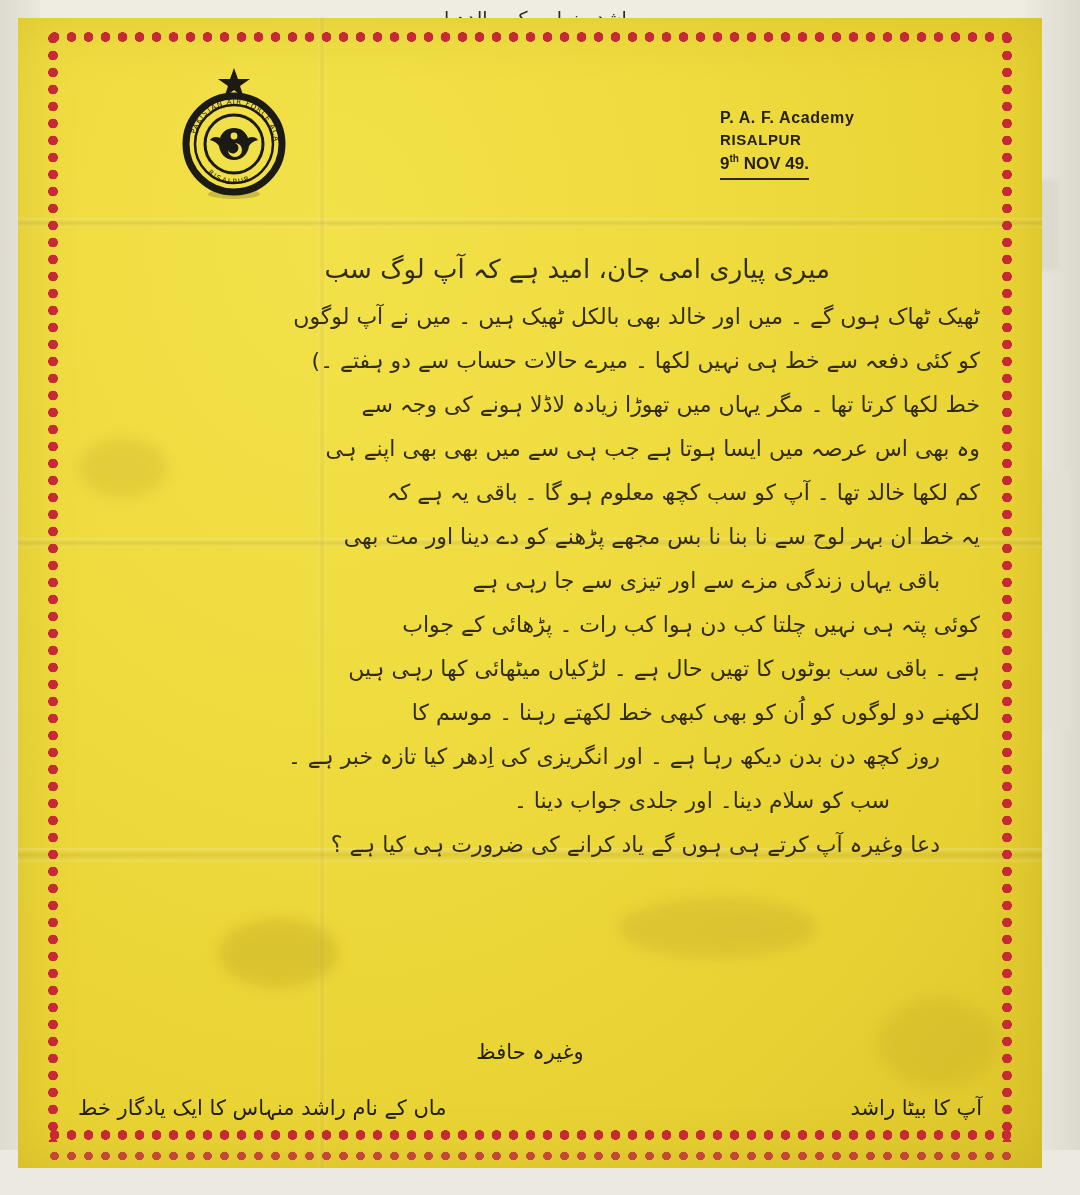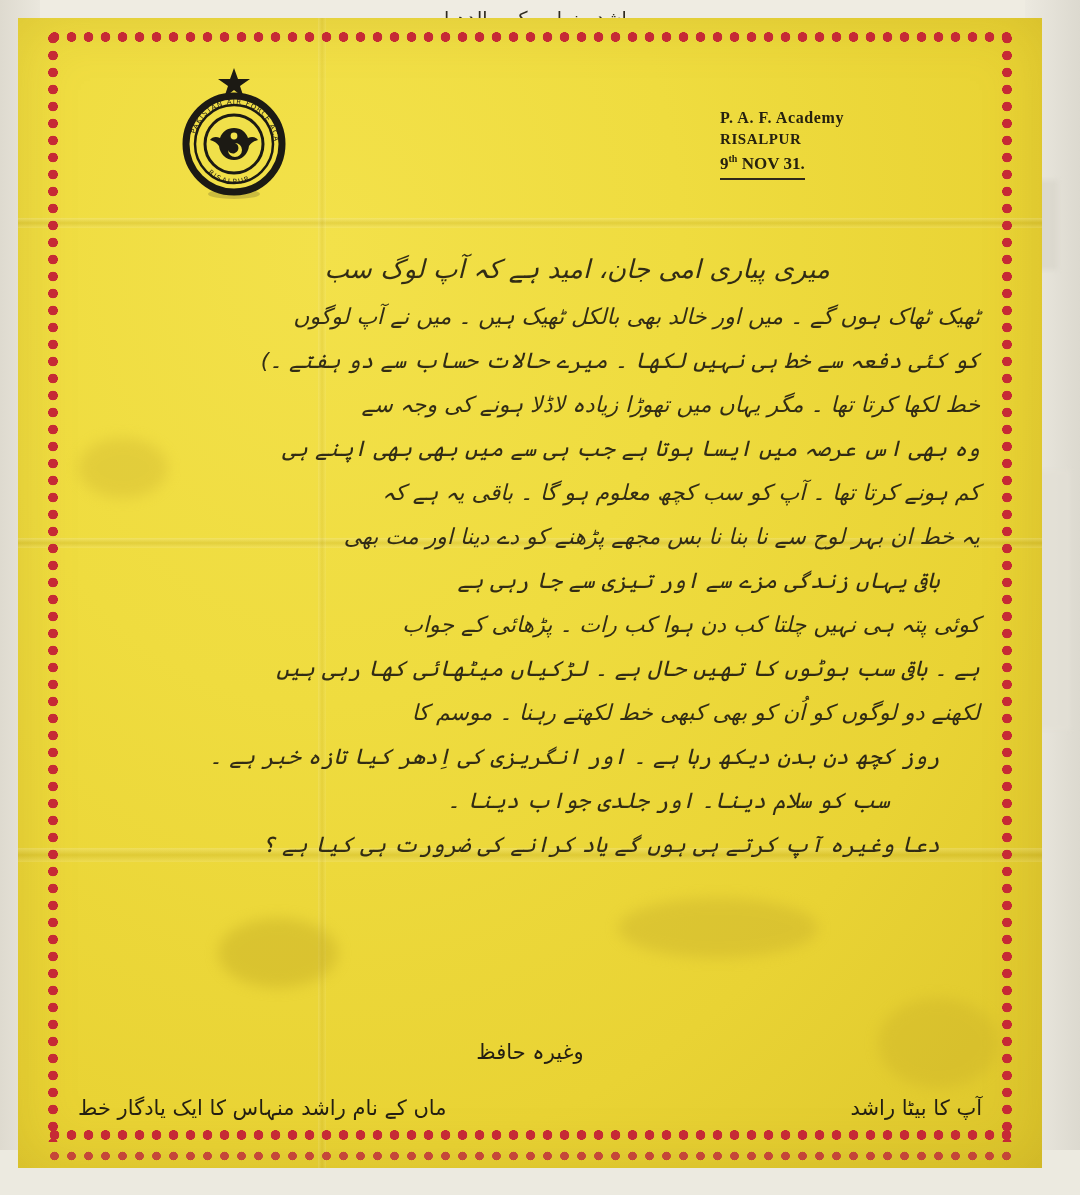--- a/index.html
+++ b/index.html
@@ -167,21 +167,21 @@
   }
 
   
   #letterhead {
     position: absolute;
     right: 62px;
     top: 88px;
     width: 260px;
     text-align: left;
     color: #26210f;
-    font-family: Liberation Serif, serif;
+    font-family: Liberation Sans, sans-serif;
     line-height: 1.45;
   }
   #letterhead .lh-line {
     font-size: 16px;
     letter-spacing: .6px;
     font-weight: 700;
   }
   #letterhead .lh-line.small-caps {
     font-size: 15px;
   }
@@ -204,21 +204,20 @@
     direction: rtl;
     text-align: right;
     color: #241f12;
     font-family: "DejaVu Sans", sans-serif;
   }
   #letter-body .line {
     font-size: 22px;
     line-height: 44px;
     white-space: nowrap;
     opacity: .93;
-    font-style: italic;
   }
   #letter-body .line.indent-1 { padding-right: 40px; }
   #letter-body .line.indent-2 { padding-right: 90px; }
 
   
   #letter-body .line.salutation {
     font-size: 26px;
     padding-right: 150px;
     line-height: 52px;
   }
@@ -312,31 +311,31 @@
 
         <ellipse cx="56" cy="128" rx="26" ry="5" fill="#1c1a14" opacity=".18"></ellipse>
       </svg>
     </div>
 
     <div id="letterhead">
       <div class="lh-line">P. A. F. Academy</div>
       <div class="lh-line small-caps">RISALPUR</div>
       <div class="lh-date">
         <span>9</span><sup>th</sup>
-        <span>NOV 31.</span>
+        <span>NOV 49.</span>
       </div>
     </div>
 
     <div id="letter-body">
       <div class="line salutation">میری پیاری امی جان، امید ہے کہ آپ لوگ سب</div>
       <div class="line">ٹھیک ٹھاک ہوں گے ۔ میں اور خالد بھی بالکل ٹھیک ہیں ۔ میں نے آپ لوگوں</div>
       <div class="line">کو کئی دفعہ سے خط ہی نہیں لکھا ۔ میرے حالات حساب سے دو ہفتے ۔)</div>
       <div class="line">خط لکھا کرتا تھا ۔ مگر یہاں میں تھوڑا زیادہ لاڈلا ہونے کی وجہ سے</div>
       <div class="line">وہ بھی اس عرصہ میں ایسا ہوتا ہے جب ہی سے میں بھی بھی اپنے ہی</div>
-      <div class="line">کم ہونے کرتا تھا ۔ آپ کو سب کچھ معلوم ہو گا ۔ باقی یہ ہے کہ</div>
+      <div class="line">کم لکھا خالد تھا ۔ آپ کو سب کچھ معلوم ہو گا ۔ باقی یہ ہے کہ</div>
       <div class="line">یہ خط ان بہر لوح سے نا بنا نا بس مجھے پڑھنے کو دے دینا اور مت بھی</div>
       <div class="line indent-1">باقی یہاں زندگی مزے سے اور تیزی سے جا رہی ہے</div>
       <div class="line">کوئی پتہ ہی نہیں چلتا کب دن ہوا کب رات ۔ پڑھائی کے جواب</div>
       <div class="line">ہے ۔ باقی سب بوٹوں کا تھیں حال ہے ۔ لڑکیاں میٹھائی کھا رہی ہیں</div>
       <div class="line">لکھنے دو لوگوں کو اُن کو بھی کبھی خط لکھتے رہنا ۔ موسم کا</div>
       <div class="line indent-1">روز کچھ دن بدن دیکھ رہا ہے ۔ اور انگریزی کی اِدھر کیا تازہ خبر ہے ۔</div>
       <div class="line indent-2">سب کو سلام دینا۔ اور جلدی جواب دینا ۔</div>
       <div class="line indent-1">دعا وغیرہ آپ کرتے ہی ہوں گے یاد کرانے کی ضرورت ہی کیا ہے ؟</div>
     </div>
 

